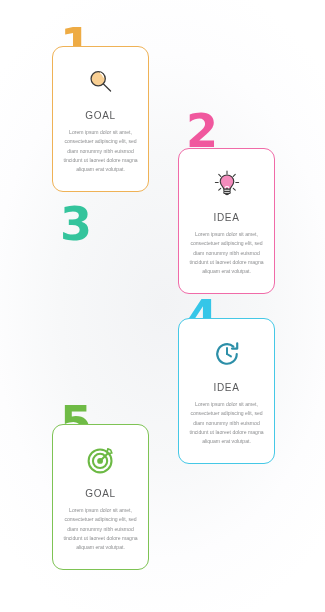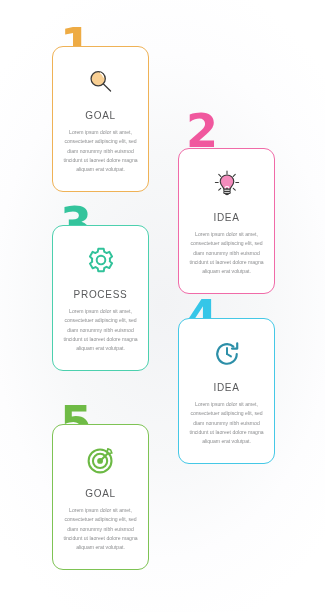--- a/index.html
+++ b/index.html
@@ -140,32 +140,20 @@
           <rect x="12.6" y="23.9" width="6.8" height="2.1" rx="0.7" fill="#ffffff" stroke="#3a3a3a" stroke-width="1.1"></rect>
           <path d="M14.2 26.4h3.6c-.2 1.3-3.4 1.3-3.6 0z" fill="#ffffff" stroke="#3a3a3a" stroke-width="1.1" stroke-linejoin="round"></path>
         </svg>
       </span>
       <div class="card-title">IDEA</div>
       <div class="card-body">Lorem ipsum dolor sit amet, consectetuer adipiscing elit, sed diam nonummy nibh euismod tincidunt ut laoreet dolore magna aliquam erat volutpat.</div>
     </div>
   </div>
 
   <div class="step-number" id="num-3" style="color: rgb(52, 196, 156);">3</div>
-  <div class="step-card" id="card-3" style="border-color: rgb(76, 208, 174);">
-    <div class="card-inner">
-      <span class="card-icon">
-        <svg viewBox="0 0 32 32" width="30" height="30" fill="none">
-          <path d="M13.1 3h5.8l.6 3.2c.9.3 1.7.7 2.4 1.3l3-1.3 2.9 5-2.4 2.1c.1.5.15 1 .15 1.55s-.05 1.05-.15 1.55l2.4 2.1-2.9 5-3-1.3c-.7.6-1.5 1-2.4 1.3L18.9 27h-5.8l-.6-3.2c-.9-.3-1.7-.7-2.4-1.3l-3 1.3-2.9-5 2.4-2.1c-.1-.5-.15-1-.15-1.55s.05-1.05.15-1.55L4.2 11.2l2.9-5 3 1.3c.7-.6 1.5-1 2.4-1.3L13.1 3z" fill="none" stroke="#31c29a" stroke-width="2.1" stroke-linejoin="round"></path>
-          <circle cx="16" cy="15" r="4.6" fill="none" stroke="#31c29a" stroke-width="2.1"></circle>
-        </svg>
-      </span>
-      <div class="card-title">PROCESS</div>
-      <div class="card-body">Lorem ipsum dolor sit amet, consectetuer adipiscing elit, sed diam nonummy nibh euismod tincidunt ut laoreet dolore magna aliquam erat volutpat.</div>
-    </div>
-  </div>
 
   <div class="step-number" id="num-4" style="color: rgb(53, 198, 232);">4</div>
   <div class="step-card" id="card-4" style="border-color: rgb(69, 200, 230);">
     <div class="card-inner">
       <span class="card-icon">
         <svg viewBox="0 0 32 32" width="30" height="30" fill="none">
           <path d="M26.4 16a10.4 10.4 0 1 1-3.6-7.9" stroke="#2c8fa8" stroke-width="2.3" fill="none" stroke-linecap="round"></path>
           <path d="M26.9 4.6v5.6h-5.6" stroke="#2c8fa8" stroke-width="2.3" fill="none" stroke-linecap="round" stroke-linejoin="round"></path>
           <line x1="16" y1="9.6" x2="16" y2="16" stroke="#2c8fa8" stroke-width="2.1" stroke-linecap="round"></line>
           <line x1="16" y1="16" x2="20.2" y2="18.6" stroke="#2c8fa8" stroke-width="2.1" stroke-linecap="round"></line>

